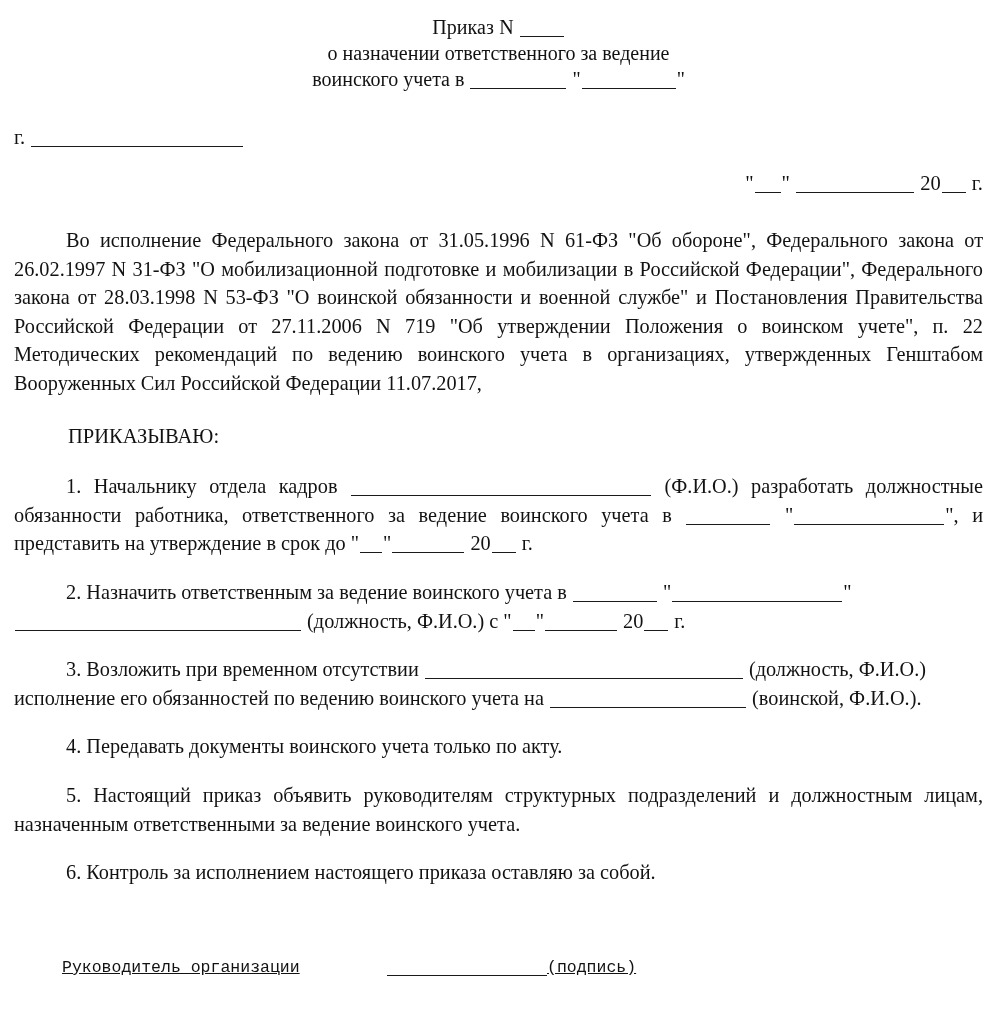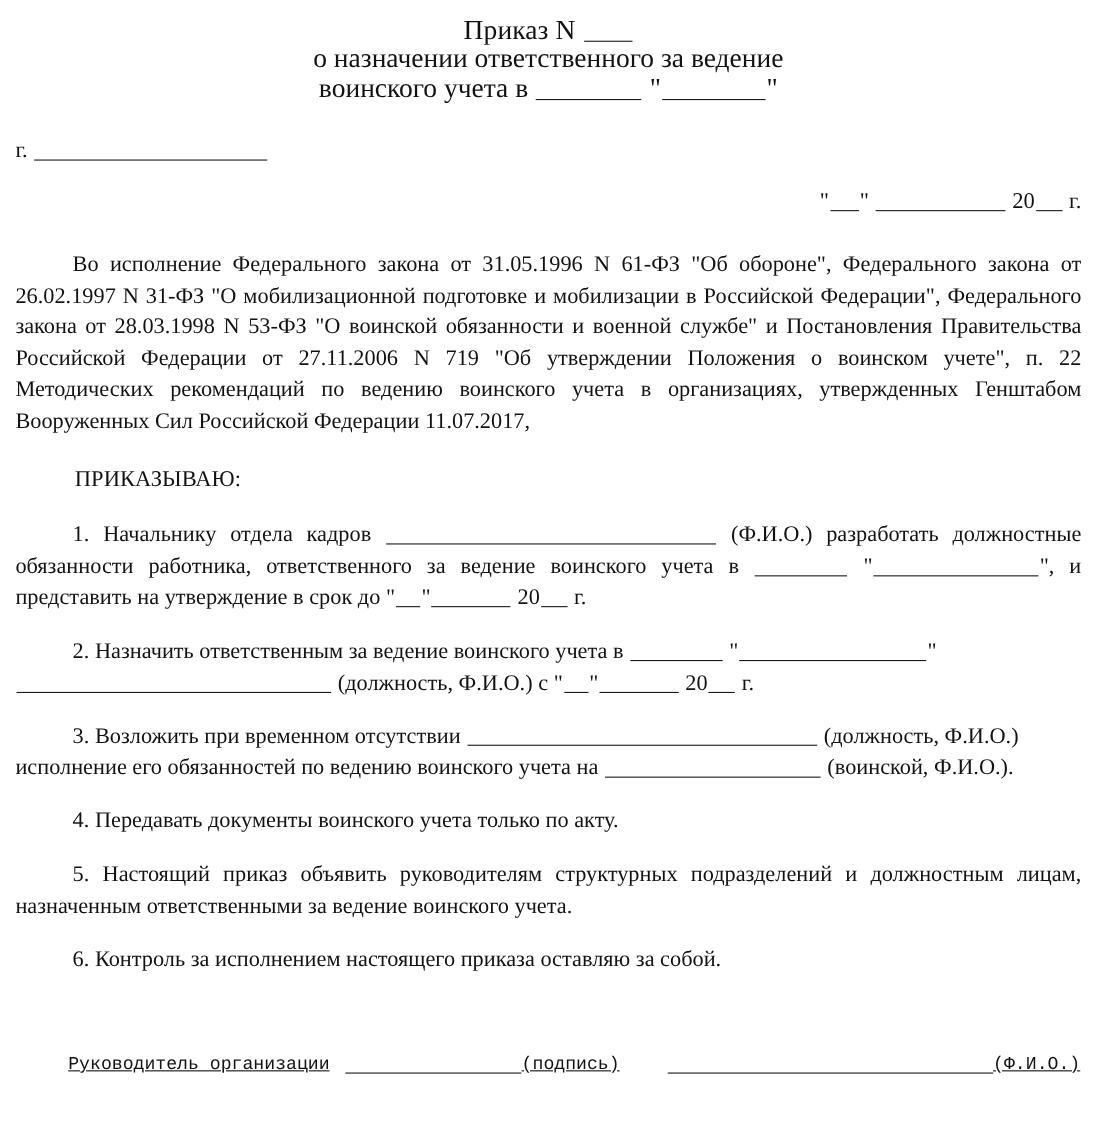--- a/index.html
+++ b/index.html
@@ -23,21 +23,21 @@
     top: 0;
     width: 997px;
     height: 1024px;
     padding: 0;
     box-sizing: border-box;
   }
 
   
   .title-block {
     text-align: center;
-    font-size: 25px;
+    font-size: 20px;
     line-height: 26px;
     padding-top: 14px;
   }
   .title-line {
     white-space: pre;
   }
   .title-line-1 { letter-spacing: 0.1px; }
 
   
   .blank {
@@ -199,20 +199,16 @@
   </div>
 
   <div class="sign-block">
     <div class="sign-row">
       <div class="sign-title">Руководитель организации</div>
       <div class="sign-field">
         <div class="sign-rule rule-sign"></div>
         <div class="sign-cap">(подпись)</div>
       </div>
       <div class="sign-gap"></div>
-      <div class="sign-field">
-        <div class="sign-rule rule-fio"></div>
-        <div class="sign-cap">(Ф.И.О.)</div>
-      </div>
     </div>
   </div>
 
 </div>
 
 </body></html>

